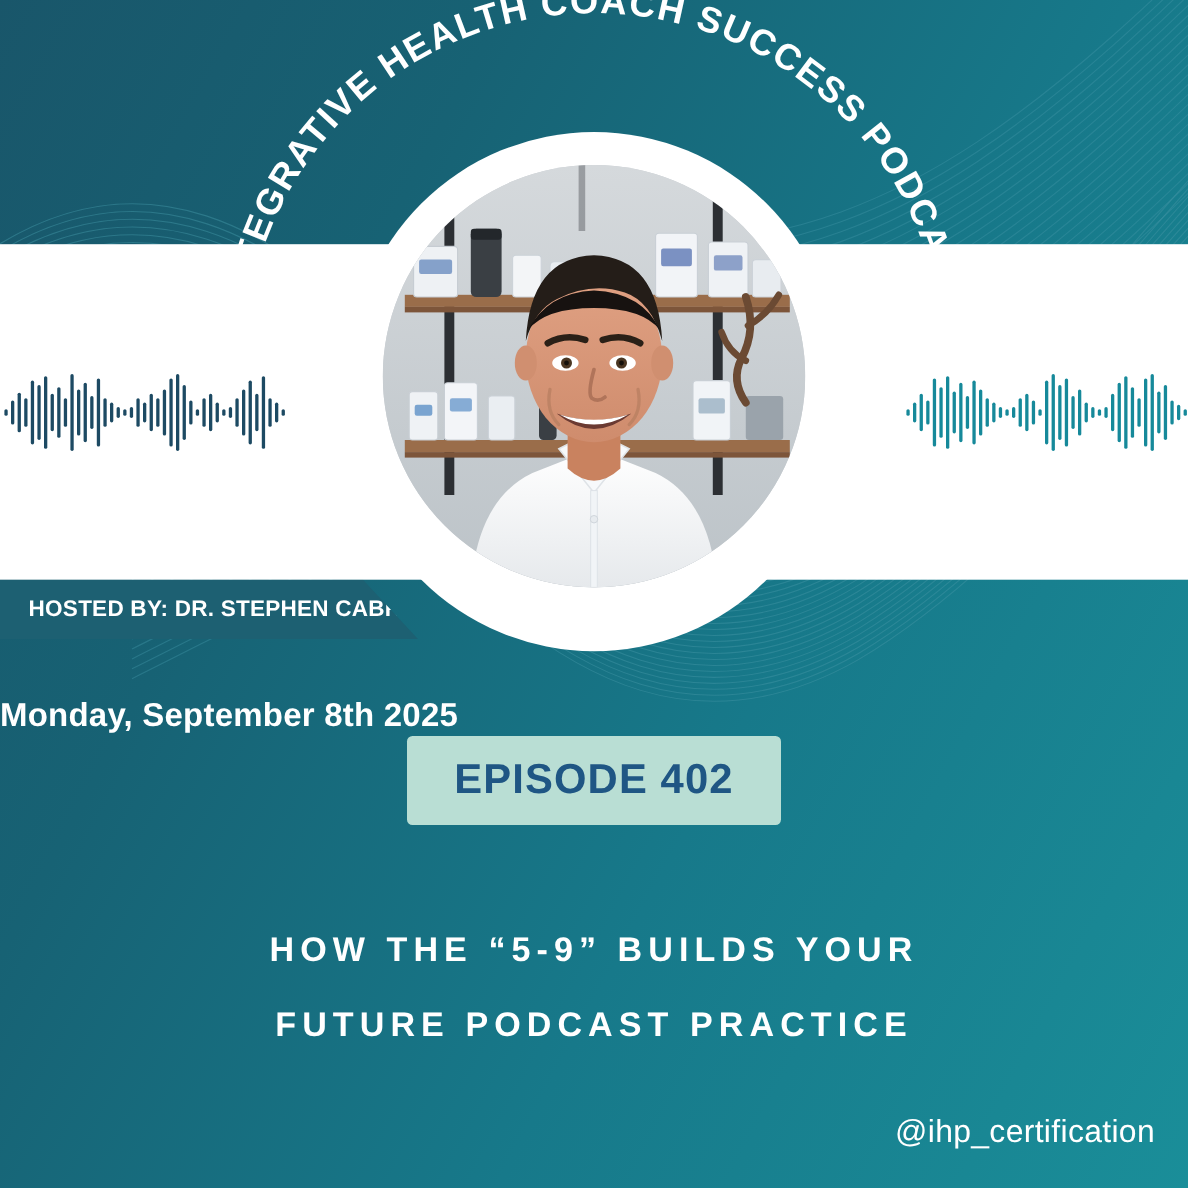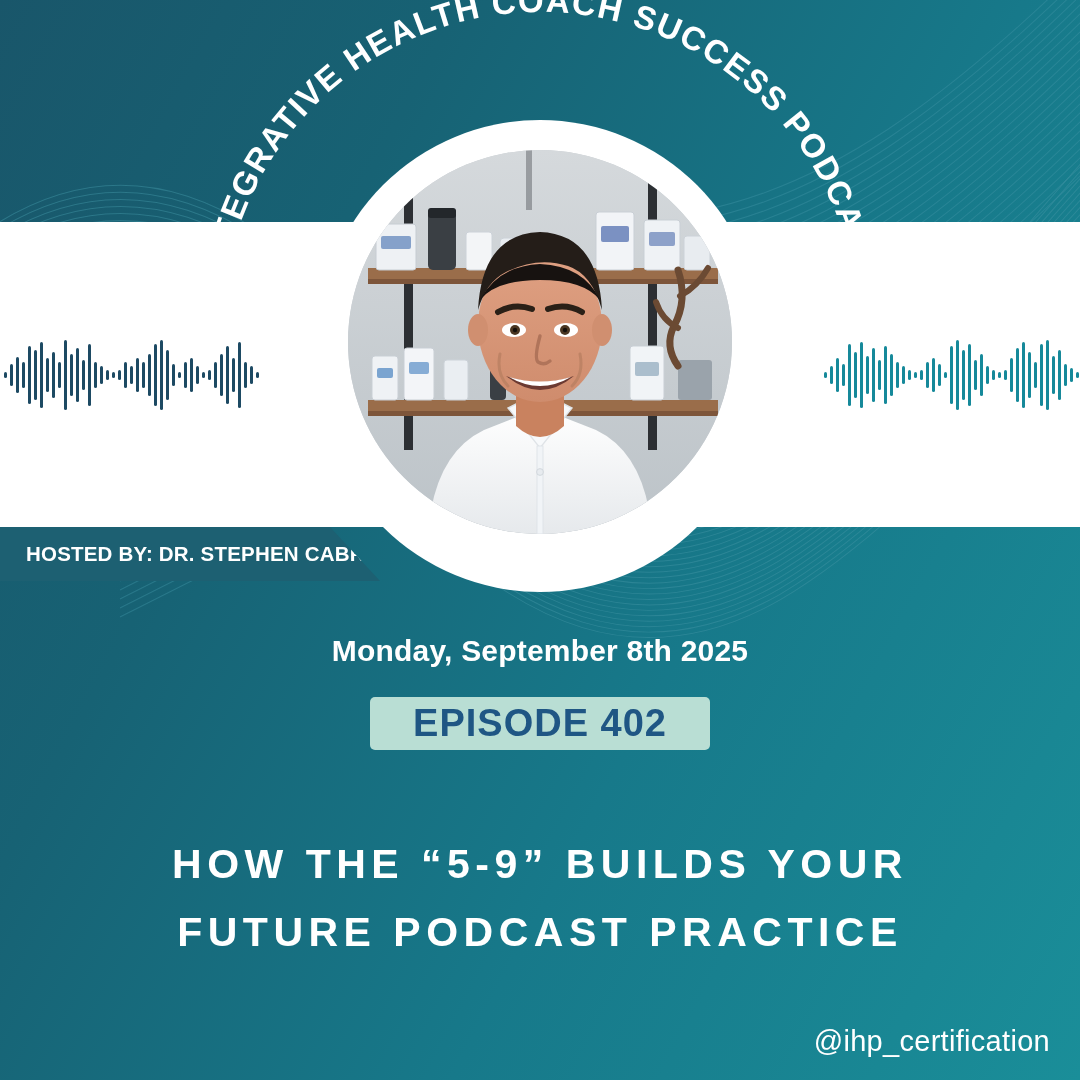--- a/index.html
+++ b/index.html
@@ -74,58 +74,58 @@
     font-size:20.5px;
     font-weight:bold;
     letter-spacing:0.2px;
     padding-left:26px;
     white-space:nowrap;
   }
 
   
   .episode-date {
     position:absolute; left:0; top:634px; width:1080px;
-    text-align:center;
+    text-align:left;
     color:#ffffff;
     font-size:30px;
     font-weight:bold;
     letter-spacing:0.2px;
   }
 
   
   .episode-badge {
-    position:absolute; left:50%; top:697px;
+    position:absolute; left:50%; top:669px;
     transform:translateX(-50%);
-    width:340px; height:53px;
+    width:340px; height:81px;
     background:#b9ded4;
     border-radius:5px;
     display:flex; align-items:center; justify-content:center;text-align:right;
   }
   .episode-badge .label {
     color:#1f5684;
     font-size:38px;
     font-weight:bold;
     letter-spacing:1px;
   }
 
   
   .episode-title {
     position:absolute; left:60px; top:830px; width:960px;
     text-align:center;
     color:#ffffff;
-    font-size:41px;
+    font-size:31px;
     font-weight:bold;
     letter-spacing:5.5px;
     line-height:68px;
   }
   .episode-title .line { display:block; white-space:nowrap; }
 
   
   .handle {
-    position:absolute; right:30px; bottom:22px;
+    position:absolute; right:30px; bottom:34px;
     color:#ffffff;
     font-size:29px;
     letter-spacing:0.3px;
   }
 </style>
 </head>
 <body>
 
 <div id="canvas">
 

